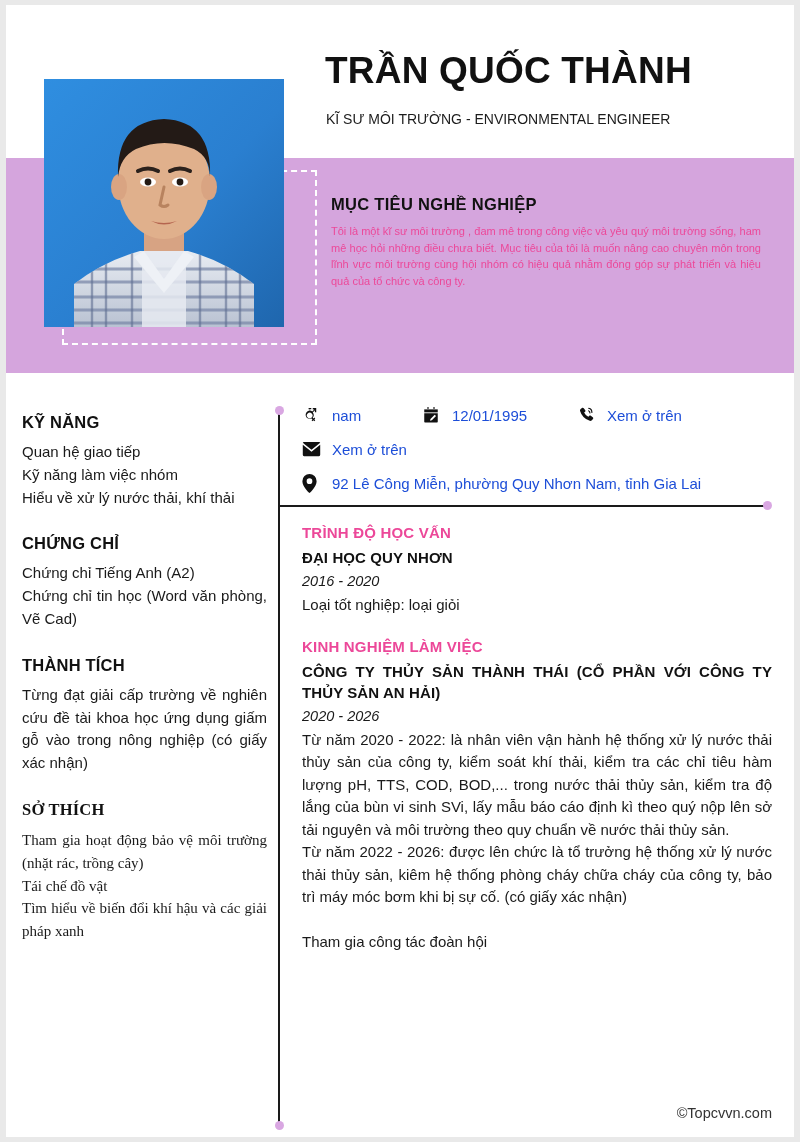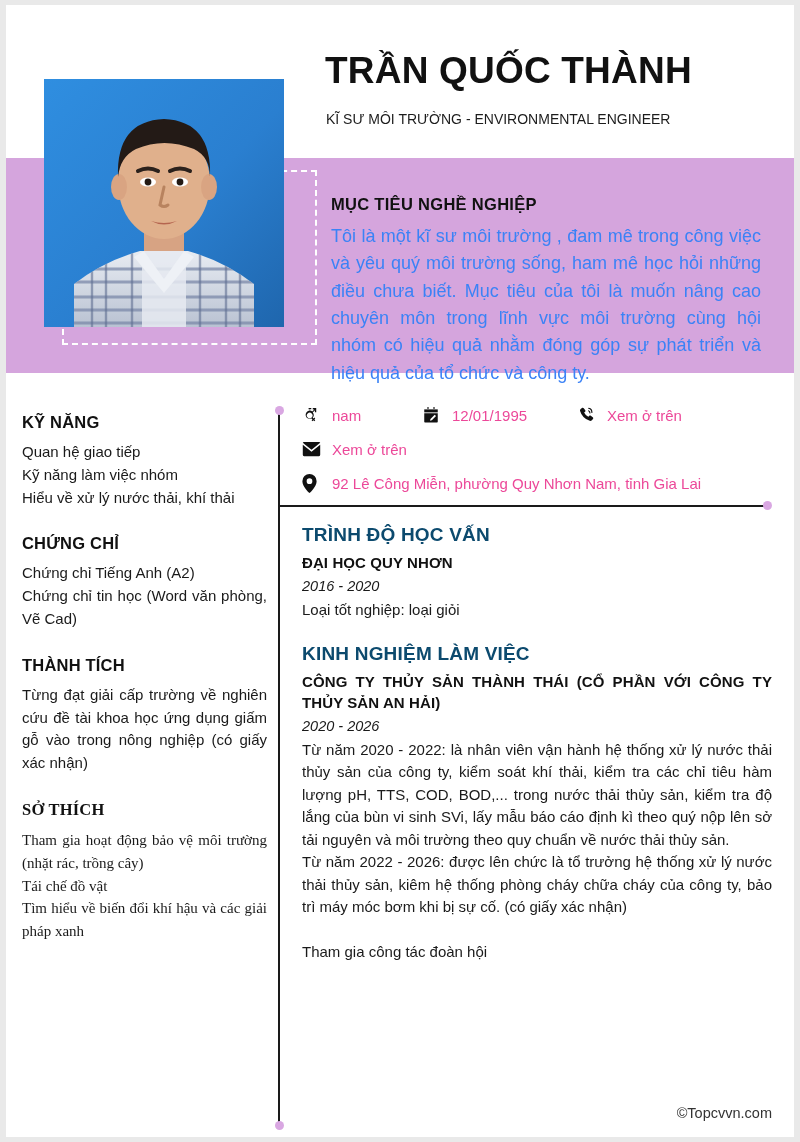--- a/index.html
+++ b/index.html
@@ -49,21 +49,21 @@
 
   
   .objective {
     position:absolute; left:325px; top:190px; width:430px; z-index:4;
   }
   .objective h2 {
     font-size:16.5px; font-weight:bold; color:#111;
     letter-spacing:0.3px; margin-bottom:9px;
   }
   .objective p {
-    font-size:18px; color:#3b82f6; line-height:1.52;
+    font-size:11px; color:#ec4899; line-height:1.52;
     text-align:justify;
   }
 
   
   .body-area {
     position:absolute; left:0; top:368px; width:788px; height:764px;
     background:#fff;
     padding-left:40px;
   }
 
@@ -103,36 +103,36 @@
   }
 
   
   .right-col {
     position:absolute; left:296px; top:32px; width:470px;
   }
   .contact-row1 {
     display:flex; align-items:center; margin-bottom:14px;
   }
   .contact-item {
-    display:flex; align-items:center; font-size:15px; color:#ec4899;
+    display:flex; align-items:center; font-size:15px; color:#1d4ed8;
   }
   .contact-item .ic {
     display:inline-flex; width:22px; height:20px;
     align-items:center; justify-content:flex-start;
     margin-right:8px; flex:none;
   }
   .contact-item .ic svg { display:block; }
   .ci-gender { width:120px; }
   .ci-dob { width:155px; }
   .contact-row2 { margin-bottom:14px; }
   .contact-row3 { margin-bottom:0; }
 
   .rsec { margin-top:0; }
   .rsec h3 {
-    font-size:19px; font-weight:bold; color:#0c4a6e;
+    font-size:15px; font-weight:bold; color:#ec4899;
     letter-spacing:0.2px; margin-bottom:7px;
   }
   .rsec h4 {
     font-size:15px; font-weight:bold; color:#111;
     letter-spacing:0.1px; margin-bottom:4px; line-height:1.38;
     text-align:justify;
   }
   .rsec .yr {
     font-size:14.5px; font-style:italic; color:#1a1a1a;
     margin-bottom:5px;

